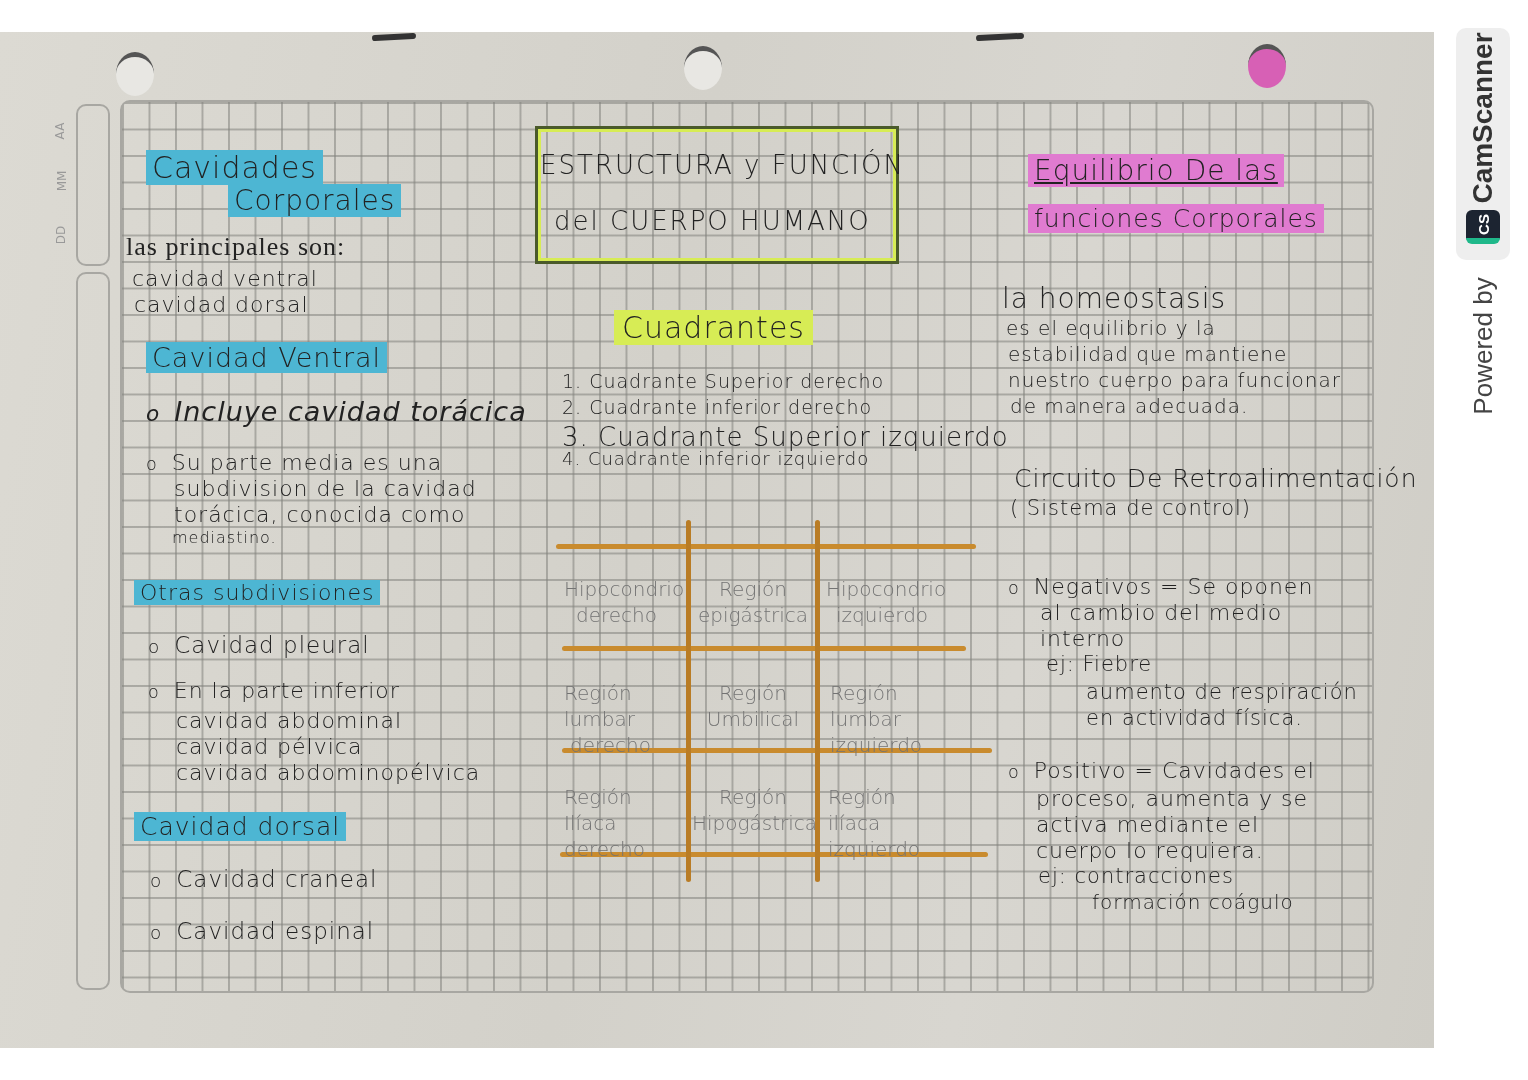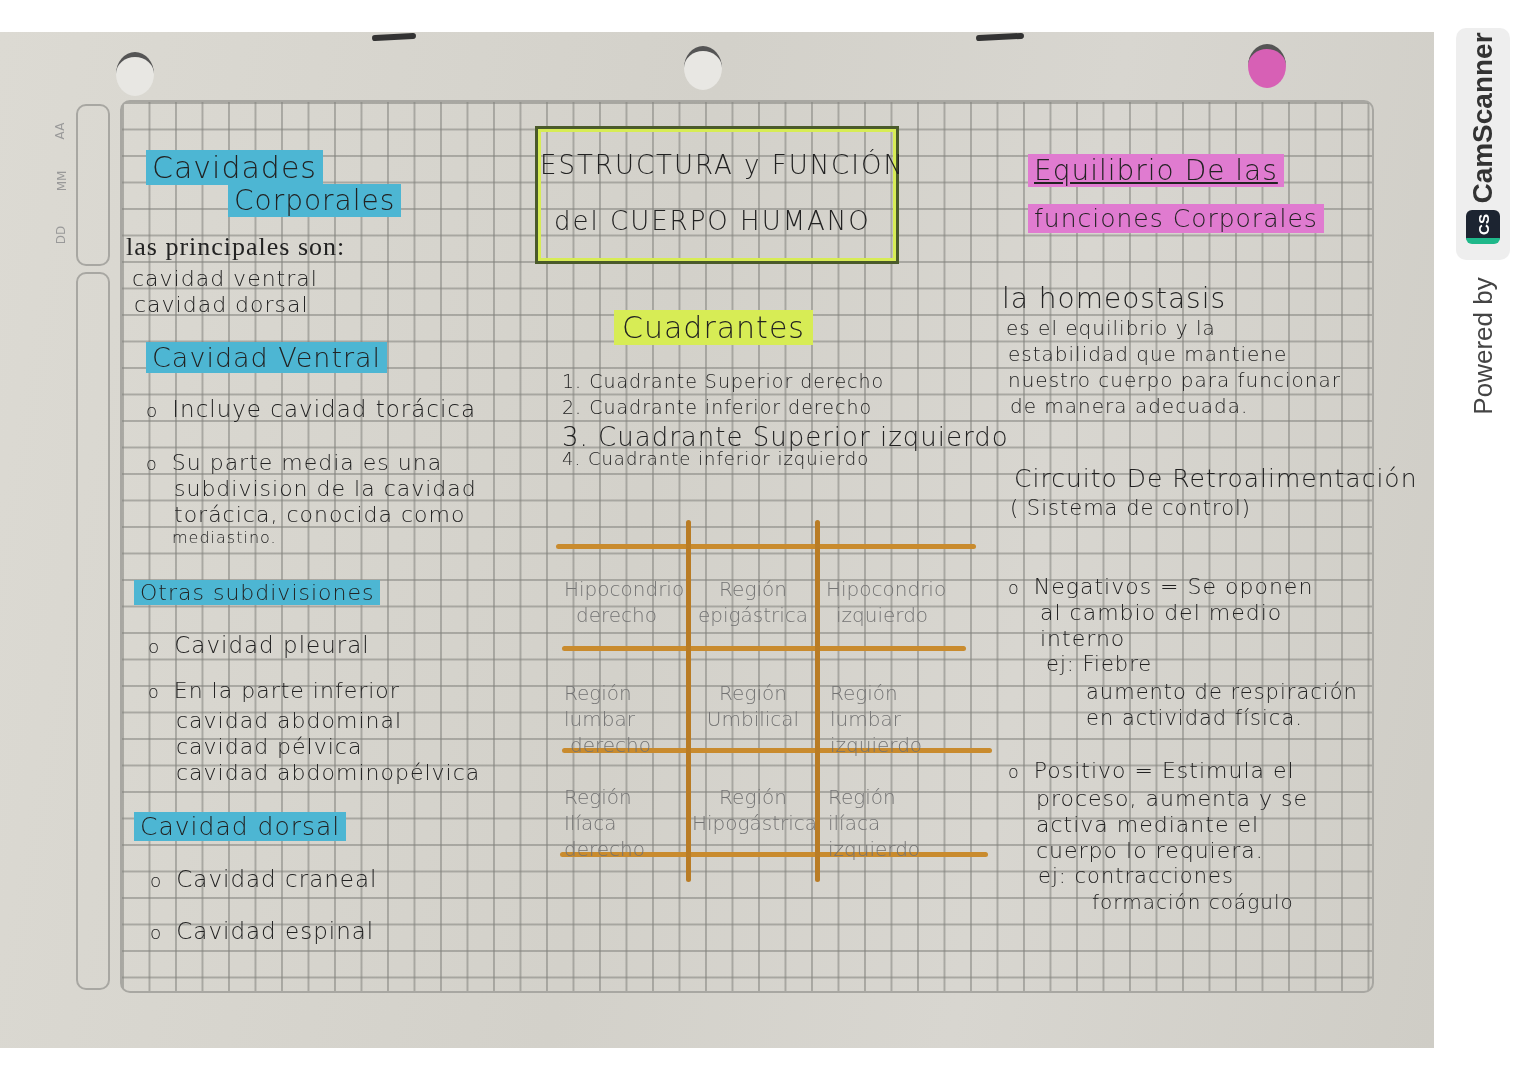--- a/index.html
+++ b/index.html
@@ -84,21 +84,21 @@
 <div class="hw" style="left:228px; top:184px; font-size:28px;">
   <span class="hl-blue">Corporales</span>
 </div>
 <div class="hw" style="left:126px; top:232px; font-size:26px;font-family:Liberation Serif, serif;">las principales son:</div>
 <div class="hw" style="left:132px; top:266px; font-size:22px;">cavidad ventral</div>
 <div class="hw" style="left:134px; top:292px; font-size:22px;">cavidad dorsal</div>
 
 <div class="hw" style="left:146px; top:342px; font-size:27px;">
   <span class="hl-blue">Cavidad Ventral</span>
 </div>
-<div class="hw bullet" style="left:146px; top:396px; font-size:23px;">Incluye cavidad torácica</div>
+<div class="hw bullet" style="left:146px; top:396px; font-size:27px;font-style:italic;">Incluye cavidad torácica</div>
 <div class="hw bullet" style="left:146px; top:450px; font-size:22px;">Su parte media es una</div>
 <div class="hw" style="left:174px; top:476px; font-size:22px;">subdivision de la cavidad</div>
 <div class="hw" style="left:174px; top:502px; font-size:22px;">torácica, conocida como</div>
 <div class="hw" style="left:172px; top:528px; font-size:16px;">mediastino.</div>
 
 <div class="hw" style="left:134px; top:580px; font-size:22px;">
   <span class="hl-blue">Otras subdivisiones</span>
 </div>
 <div class="hw bullet" style="left:148px; top:632px; font-size:23px;">Cavidad pleural</div>
 <div class="hw bullet" style="left:148px; top:678px; font-size:22px;">En la parte inferior</div>
@@ -191,21 +191,21 @@
 <div class="hw" style="left:1014px; top:464px; font-size:25px;">Circuito De Retroalimentación</div>
 <div class="hw" style="left:1010px; top:496px; font-size:21px;">( Sistema de control)</div>
 
 <div class="hw bullet" style="left:1008px; top:574px; font-size:22px;">Negativos = Se oponen</div>
 <div class="hw" style="left:1040px; top:600px; font-size:22px;">al cambio del medio</div>
 <div class="hw" style="left:1040px; top:626px; font-size:22px;">interno</div>
 <div class="hw" style="left:1046px; top:652px; font-size:21px;">ej: Fiebre</div>
 <div class="hw" style="left:1086px; top:680px; font-size:21px;">aumento de respiración</div>
 <div class="hw" style="left:1086px; top:706px; font-size:21px;">en actividad física.</div>
 
-<div class="hw bullet" style="left:1008px; top:758px; font-size:22px;">Positivo = Estimula el</div>
+<div class="hw bullet" style="left:1008px; top:758px; font-size:22px;">Positivo = Cavidades el</div>
 <div class="hw" style="left:1036px; top:786px; font-size:22px;">proceso, aumenta y se</div>
 <div class="hw" style="left:1036px; top:812px; font-size:22px;">activa mediante el</div>
 <div class="hw" style="left:1036px; top:838px; font-size:22px;">cuerpo lo requiera.</div>
 <div class="hw" style="left:1038px; top:864px; font-size:21px;">ej: contracciones</div>
 <div class="hw" style="left:1092px; top:890px; font-size:20px;text-align:center;">formación coágulo</div>
 
 <div class="scanner-badge"></div>
 <div class="scanner-text" style="top:118px; font-size:28px; font-weight:bold; color:#333;">CamScanner</div>
 <div class="cs-logo">
     <span>CS</span>

